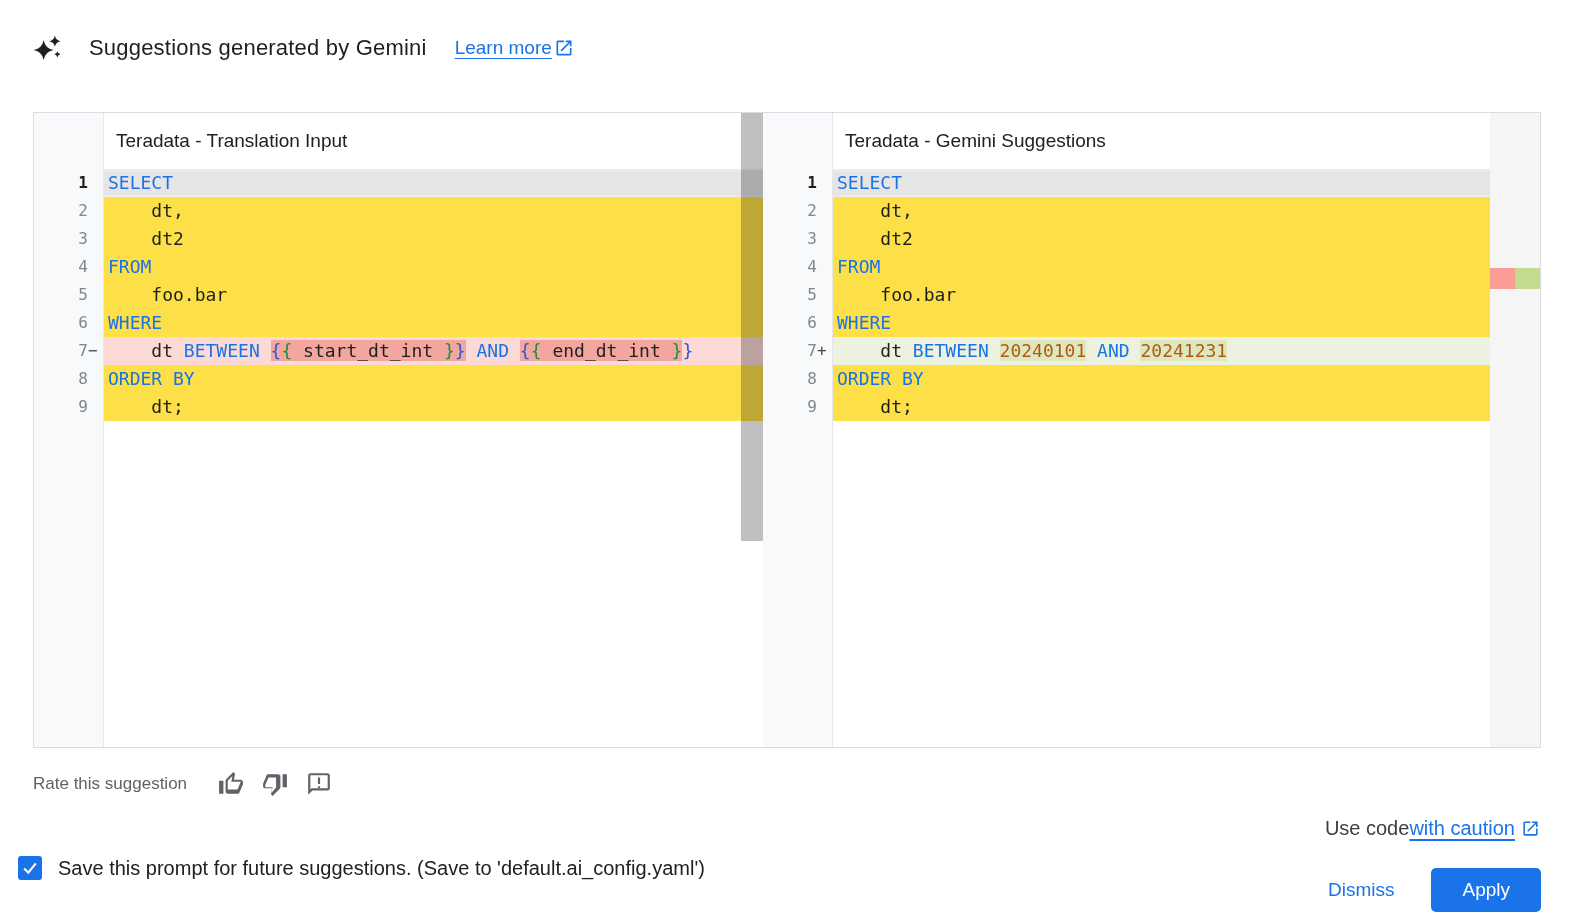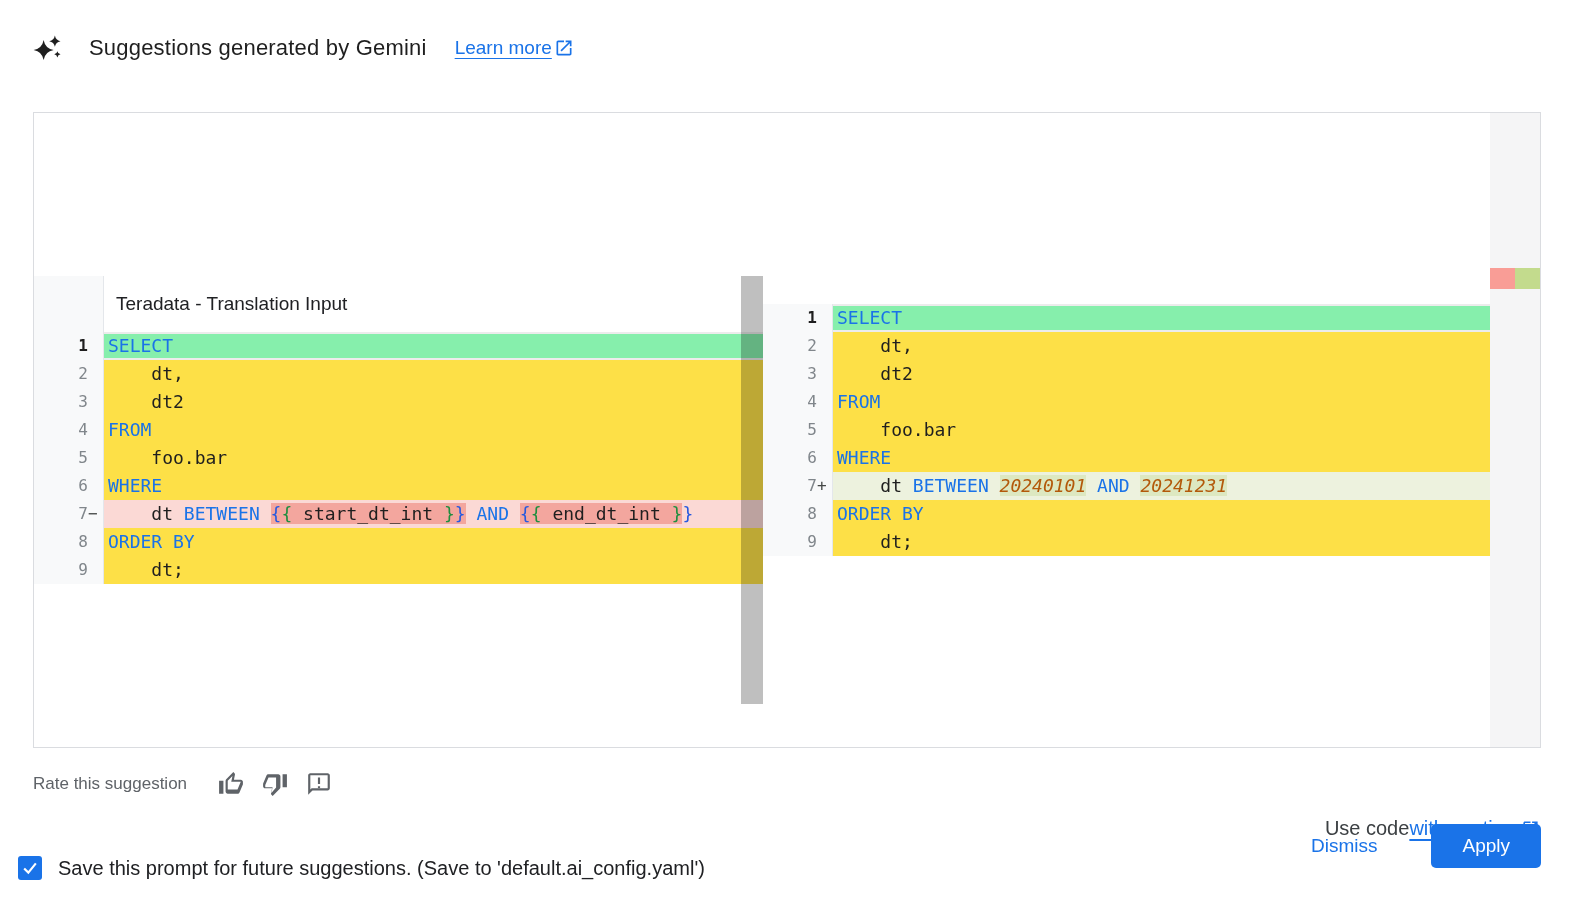--- a/index.html
+++ b/index.html
@@ -13,46 +13,46 @@
   .top-header { position:absolute; left:33px; top:30px; height:36px; display:flex; align-items:center; }
   .sparkle { width:30px; height:30px; display:inline-flex; }
   .page-title { font-size:22px; font-weight:400; color:#1f1f1f; margin:0 0 0 26px; letter-spacing:.2px;text-align:right; }
   .learn-more { margin-left:28px; display:inline-flex; align-items:center; gap:2px; cursor:pointer;
     color:var(--accent,#1a73e8); font-size:19px; font-weight:500; text-decoration:none; }
   .learn-more .lbl { text-decoration:underline; text-underline-offset:4px; }
 
   
   .diff-shell {
     position:absolute; left:33px; top:112px; width:1508px; height:636px;
-    border:1px solid #dadce0; background:#fff; display:flex; align-items:center;
+    border:1px solid #dadce0; background:#fff; display:flex; 
   }
   .editor { position:relative; display:flex; flex-direction:column; min-width:0; background:#fff; }
   .editor.first { width:729px; flex:none; }
   .editor.second { flex:1; }
 
   .gcell { width:70px; flex:none; background:var(--gutter-bg,#f8f9fa); border-right:1px solid #e4e7eb; }
   .ed-head { height:56px; display:flex; flex:none; }
   .tcell { flex:1; display:flex; align-items:center; padding-left:12px;
     font-size:19px; color:#202124; background:#fff; }
 
   .code-line { height:28px; display:flex; flex:none; }
   .ln { display:flex; align-items:center; justify-content:flex-end; padding-right:1px;
         font-family:"DejaVu Sans Mono",monospace; font-size:16px; line-height:28px; }
   .ln .num { color:#80868b; text-align:right; }
   .ln .sign { width:14px; color:#444746; text-align:left; }
   .ccell { flex:1; min-width:0; white-space:pre; overflow:hidden;
     font-family:"DejaVu Sans Mono",monospace; font-size:18px; line-height:28px; color:#1f1f1f;
     padding-left:4px; background:#fde047; }
 
-  .code-line.active .ccell { background:#86efac;
+  .code-line.active .ccell { background:#e5e5e5;
     box-shadow: inset 0 2px 0 #ececec, inset 0 -2px 0 #ececec; }
   .code-line.active .num { color:#1f1f1f; font-weight:bold; }
 
   .tok.kw { color:var(--keyword,#1a73e8); }
-  .tok.lit { color:var(--literal,#b3590a);font-style:italic; }
+  .tok.lit { color:var(--literal,#b3590a); }
   .tok.gb { color:var(--brace-green,#1e8e3e); }
   .tok.bb { color:var(--brace-blue,#2659df); }
   .tok.txt { color:#1f1f1f; }
 
   .code-line.diff-removed .ccell { background:var(--removed-line-bg,#fbd9d5); }
   .code-line.diff-removed .tok.m { background:var(--removed-token-bg,#f3a69e); }
   .code-line.diff-added .ccell { background:var(--added-line-bg,#edf2de); }
   .code-line.diff-added .tok.m { background:var(--added-token-bg,#dde8c1); }
 
   .fill { flex:1; display:flex; }
@@ -77,21 +77,21 @@
     font-size:20px; color:#3c4043; }
   .caution-link { display:inline-flex; align-items:center; gap:6px; color:var(--accent,#1a73e8);
     text-decoration:none; cursor:pointer;margin-top:47px; }
   .caution-link .lbl { text-decoration:underline; text-underline-offset:4px; }
 
   .save-row { position:absolute; left:18px; top:856px; display:flex; align-items:center; }
   .checkbox { width:24px; height:24px; border-radius:3px; background:var(--accent,#1a73e8);
     display:inline-flex; align-items:center; justify-content:center; cursor:pointer; flex:none; }
   .save-label { margin-left:16px; font-size:20px; color:#202124; }
 
-  .actions { position:absolute; right:33px; top:823px; height:46px; display:flex; align-items:center; gap:44px; }
+  .actions { position:absolute; right:33px; top:867px; height:46px; display:flex; align-items:center; gap:27px; }
   .btn-dismiss { background:none; border:none; cursor:pointer; color:var(--accent,#1a73e8);
     font-family:"Liberation Sans",sans-serif; font-size:19px; font-weight:500; padding:6px 10px; }
   .btn-apply { background:var(--accent,#1a73e8); border:none; cursor:pointer; color:#fff;
     font-family:"Liberation Sans",sans-serif; font-size:19px; font-weight:500;
     padding:11px 31px; border-radius:5px; }
 </style>
 </head>
 <body>
 
 <div class="top-header">
@@ -184,20 +184,24 @@
       </div>
       <div class="fill">
         <div class="gcell"></div>
         <div class="ccell"></div>
       </div>
       <div class="sbar">
         <div class="thumb"></div>
       </div>
     </div>
     <div class="editor second">
+      <div class="ed-head">
+        <div class="gcell"></div>
+        <div class="tcell">Teradata - Gemini Suggestions</div>
+      </div>
       <div class="code-line active">
         <div class="gcell ln">
           <span class="num">1</span>
           <span class="sign"></span>
         </div>
         <div class="ccell"><span class="tok kw">SELECT</span></div>
       </div>
       <div class="code-line">
         <div class="gcell ln">
           <span class="num">2</span>

